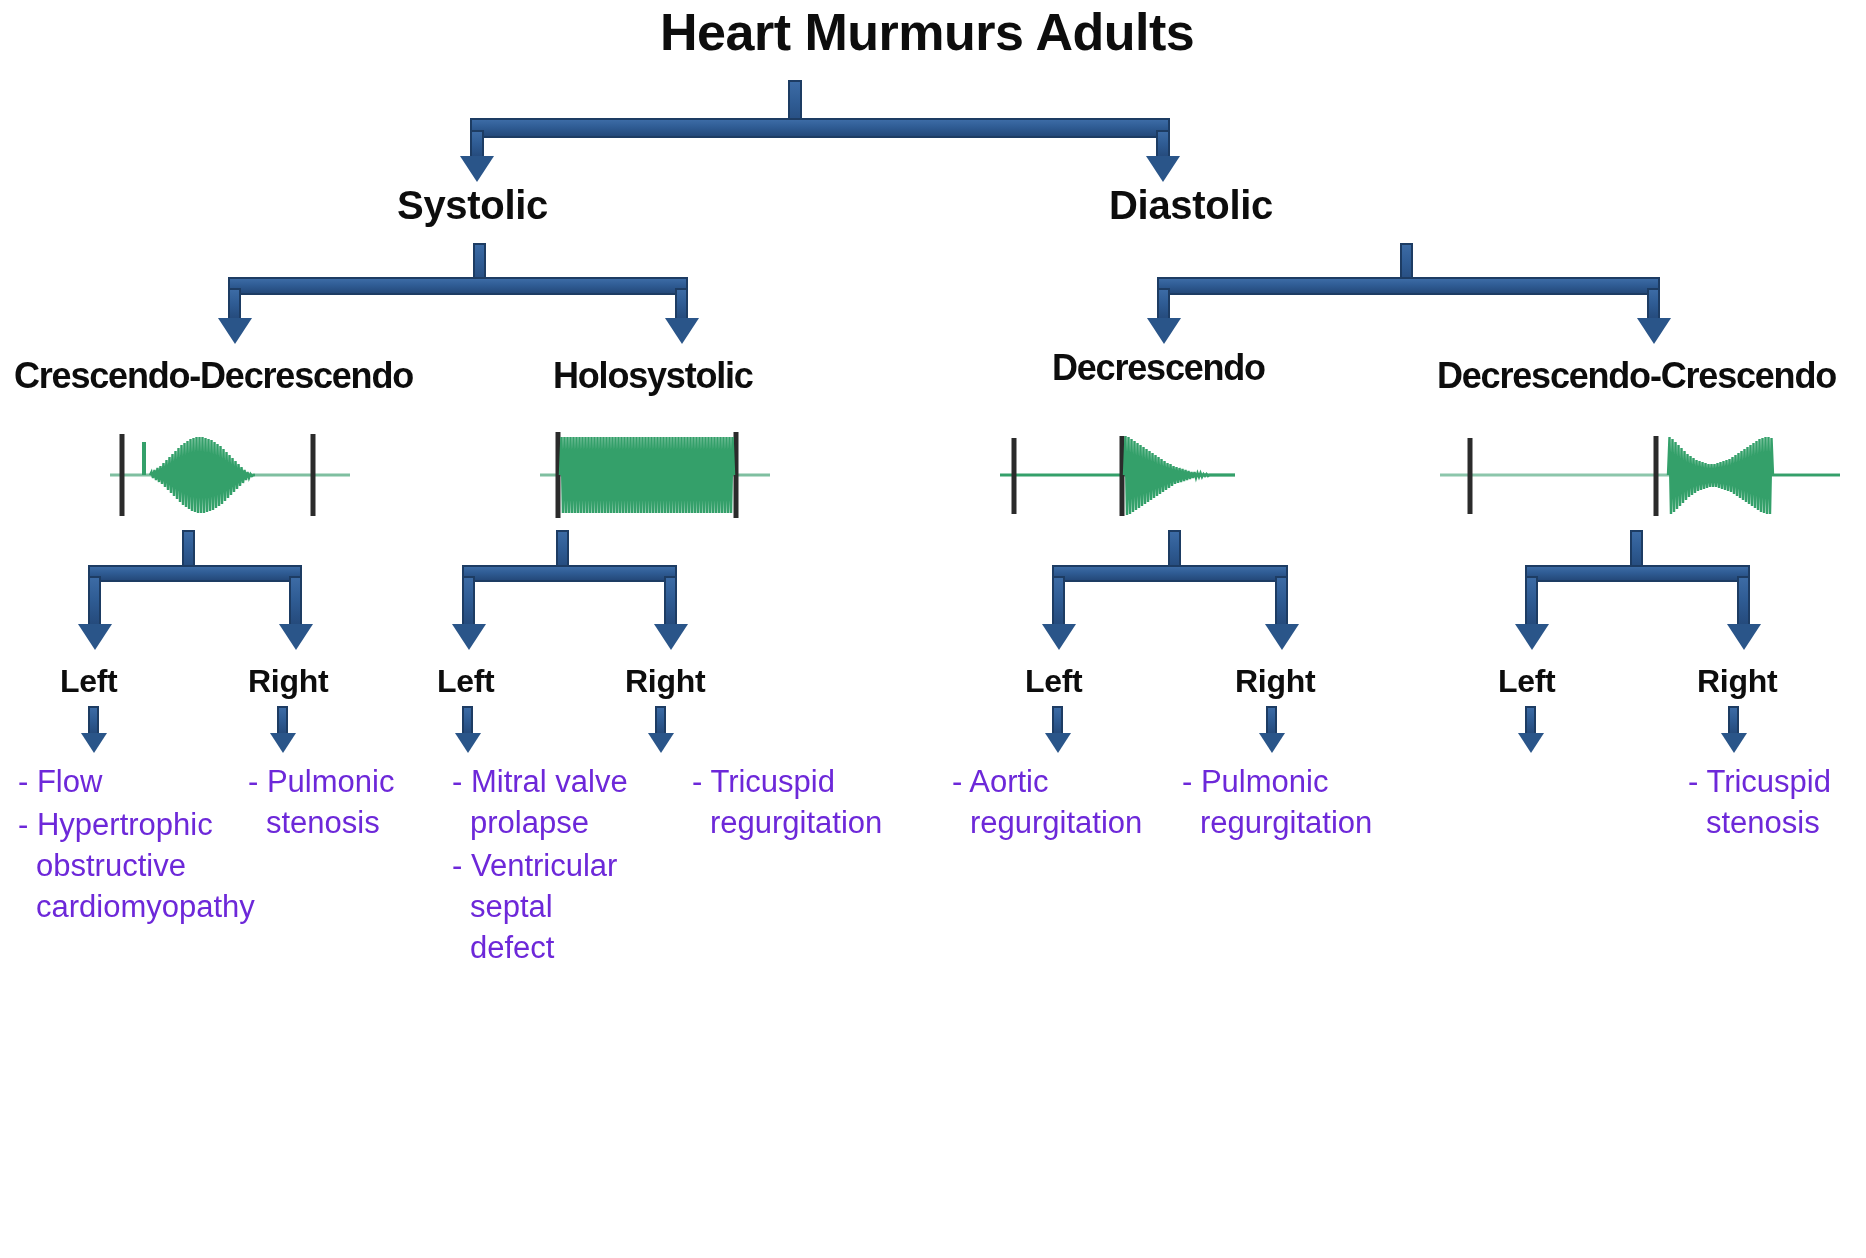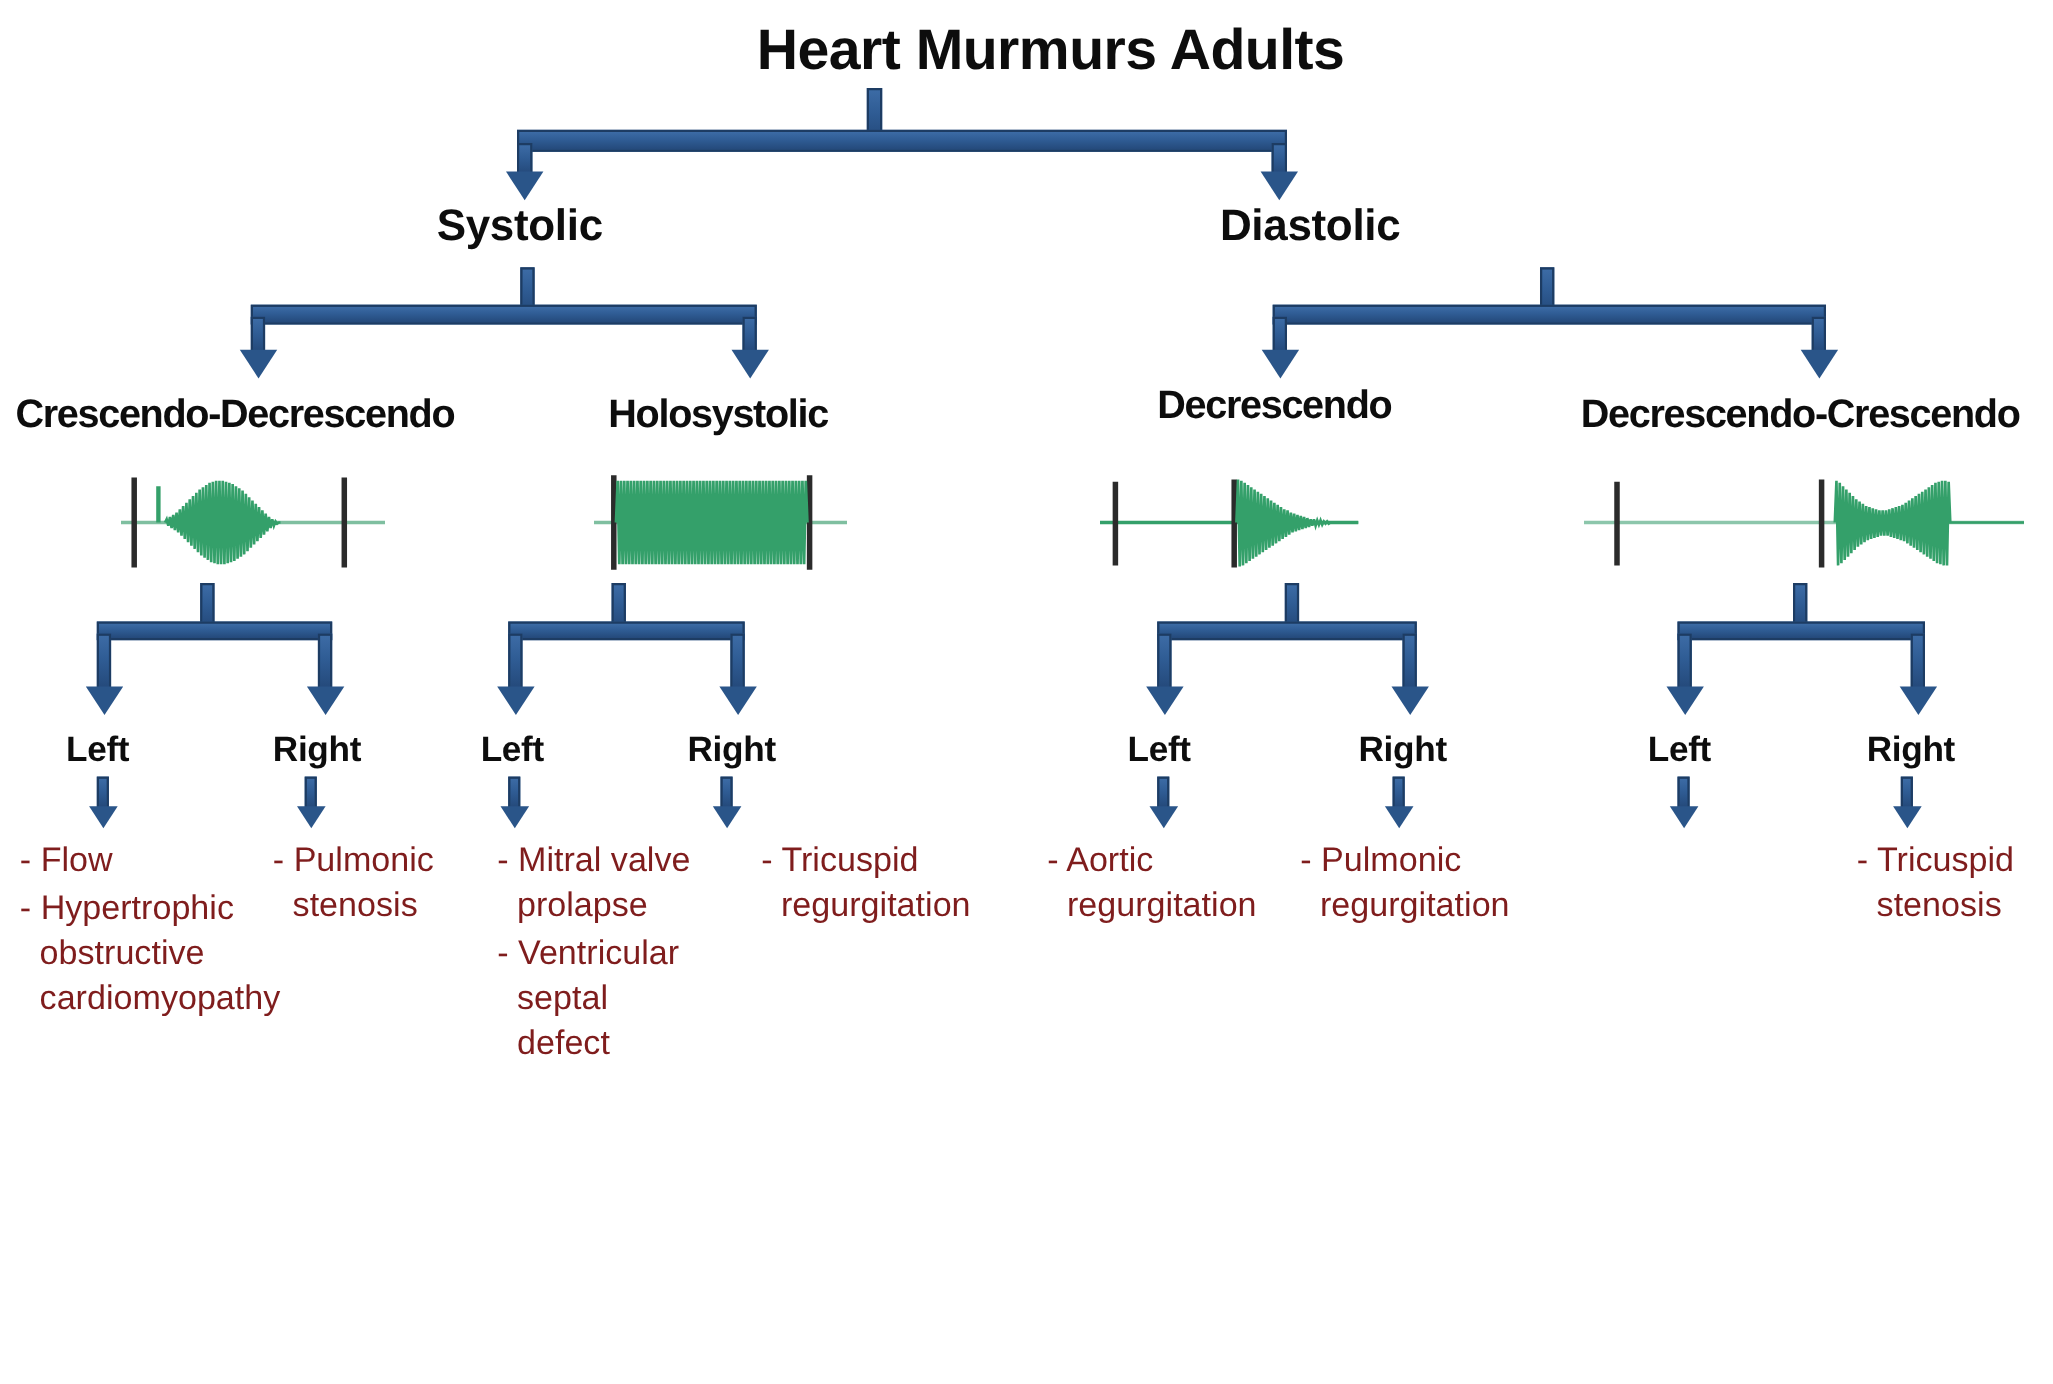--- a/index.html
+++ b/index.html
@@ -12,21 +12,21 @@
 
   
   .node{position:absolute;font-weight:bold;color:#0d0d0d;white-space:nowrap;
         letter-spacing:-0.3px;line-height:1;}
   .title{font-size:52px;letter-spacing:-0.5px;}
   .lvl1{font-size:40px;}
   .lvl2{font-size:36px;letter-spacing:-1.2px;}
   .lr{font-size:32px;}
 
   
-  .leaf{position:absolute;font-size:31px;font-weight:400;color:#7f1d1d;
+  .leaf{position:absolute;font-size:31px;font-weight:400;color:#6d28d9;
         line-height:1.32;}
   .leaf .li{display:block;text-indent:-18px;padding-left:18px;margin-bottom:2px;}
 
   
   .bar,.stem,.drop{position:absolute;background:#2F5C94;
       border:2px solid #1d3c63;box-sizing:border-box;
       background-image:linear-gradient(to bottom,#3c6ba5 0%,#2F5C94 45%,#24497a 100%);}
   .stem,.drop{}
   .arrowhead{position:absolute;width:0;height:0;border-left:17px solid transparent;
       border-right:17px solid transparent;border-top:26px solid #2a5589;}
@@ -34,21 +34,21 @@
 
   
   .wave{position:absolute;}
   .wave svg{display:block;}
 </style>
 </head>
 <body>
 
 <div id="stage">
 
-  <div class="node title" style="left:660px;top:20px;margin-left:28px;">Heart Murmurs Adults</div>
+  <div class="node title" style="left:660px;top:6px;">Heart Murmurs Adults</div>
 
   <div class="stem" style="left:788px;top:80px;width:14px;height:50px;"></div>
 
   <div class="bar" style="left:470px;top:118px;width:700px;height:20px;"></div>
 
   <div class="drop" style="left:470px;top:130px;width:14px;height:30px;"></div>
   <div class="arrowhead" style="left:460px;top:156px;"></div>
 
   <div class="drop" style="left:1156px;top:130px;width:14px;height:30px;"></div>
   <div class="arrowhead" style="left:1146px;top:156px;"></div>

